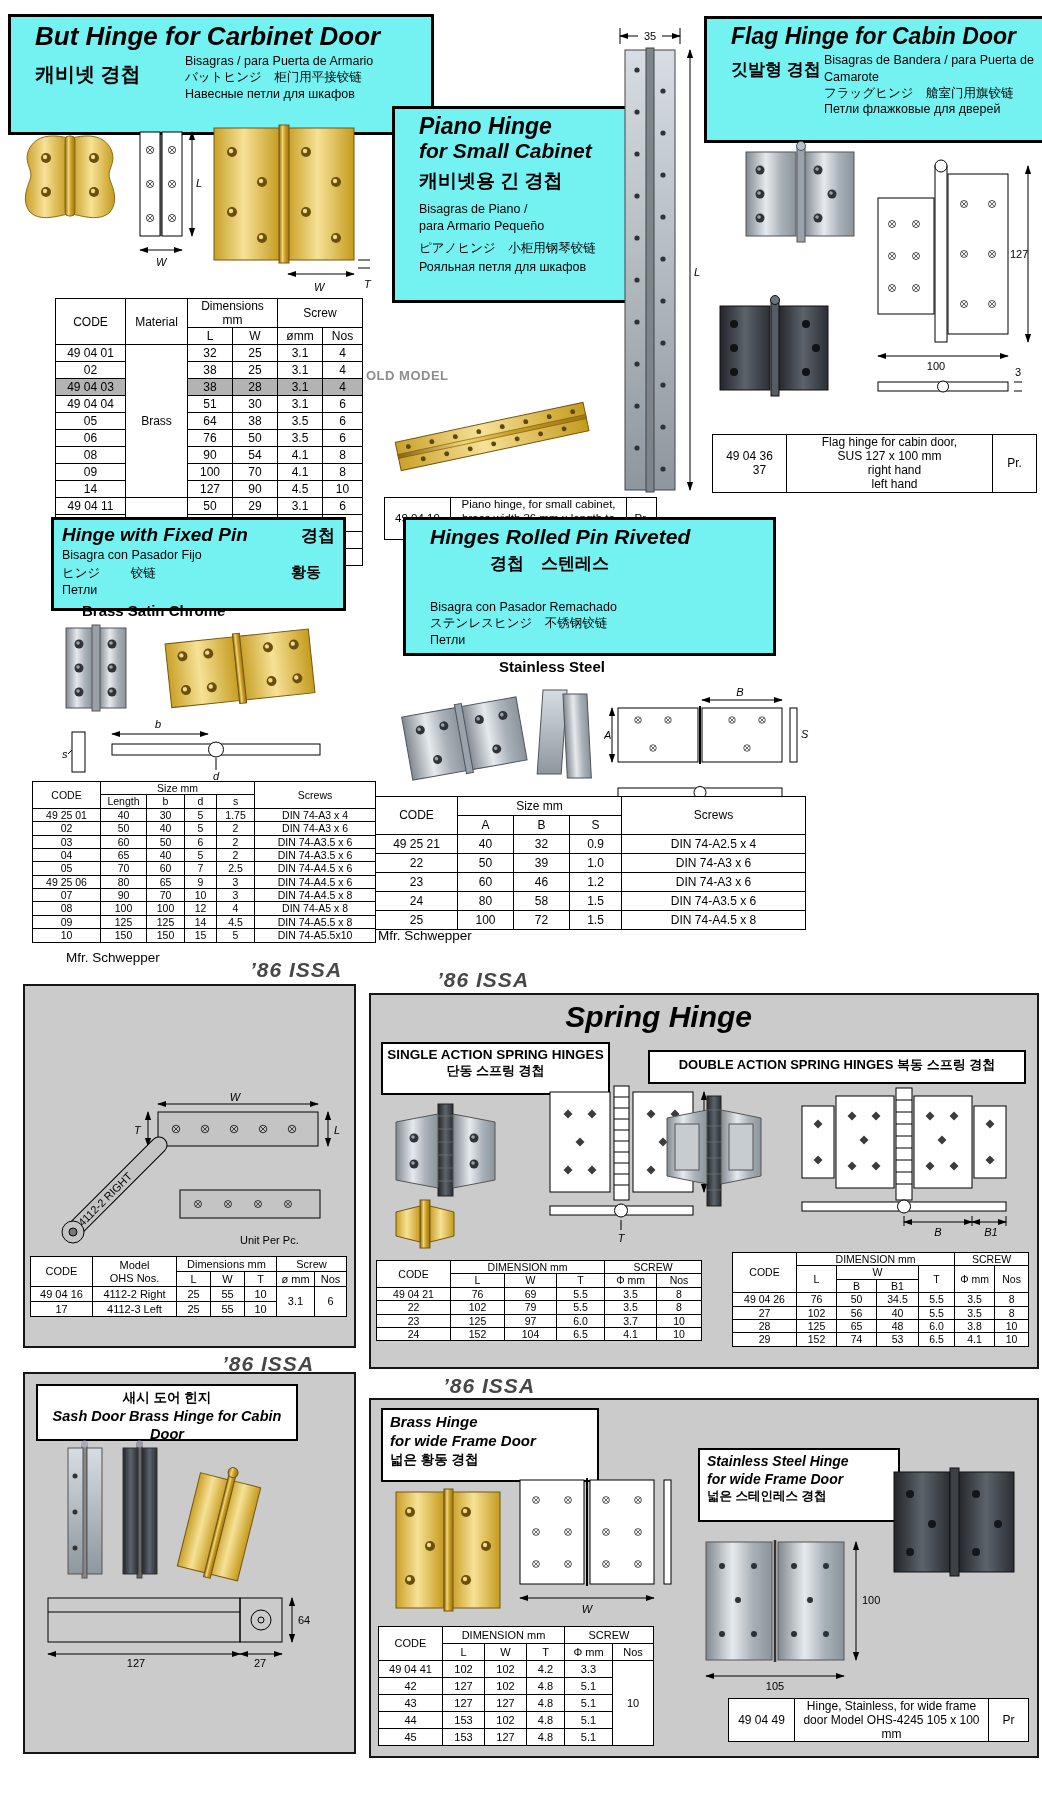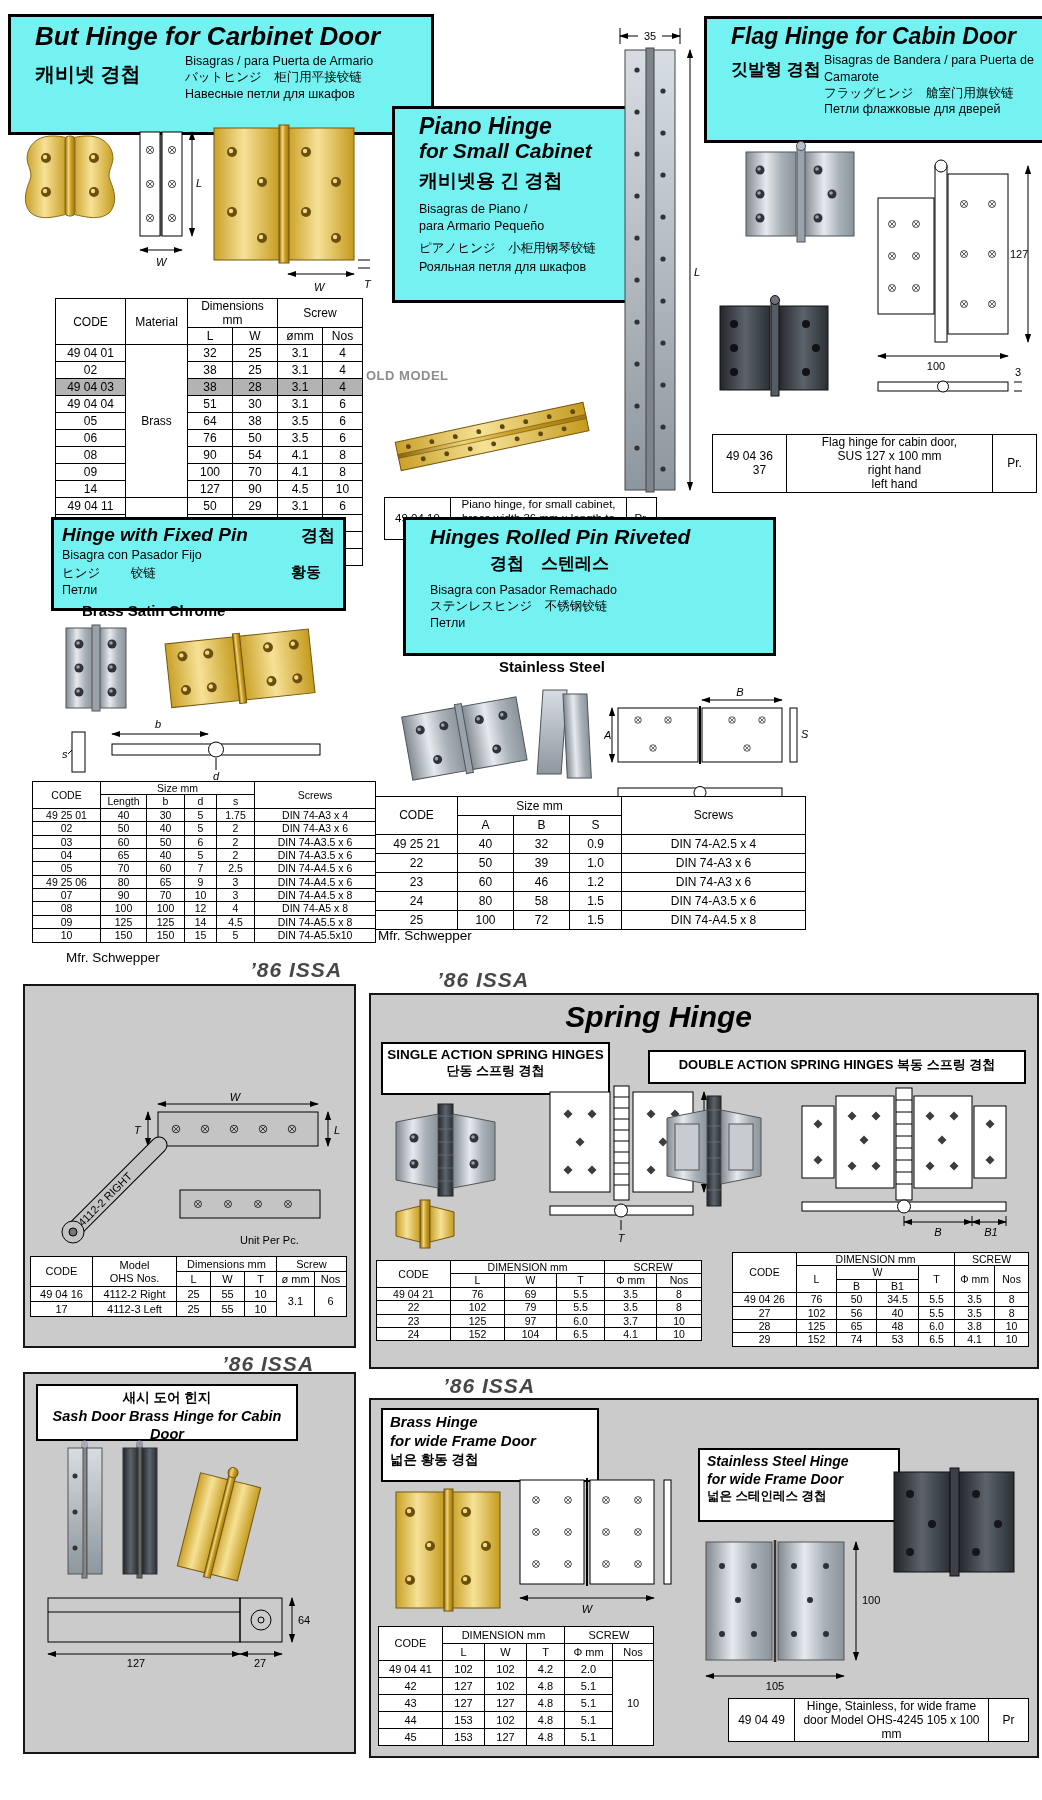--- a/index.html
+++ b/index.html
@@ -604,21 +604,21 @@
           <td>5</td>
           <td>DIN 74-A5.5x10</td>
         </tr>
       </tbody>
 </table>
 <div class="abs mfr" style="left:66px;top:950px">Mfr. Schwepper</div>
 
 <div class="cyanbox abs" style="left:403px;top:517px;width:319px;height:124px">
   <div class="t-sm" style="font-size:21px">Hinges Rolled Pin Riveted</div>
   <div class="ko-med" style="margin:3px 0 0 60px">경첩　스텐레스</div>
-  <div class="sub" style="margin-top:7px">Bisagra con Pasador Remachado</div>
+  <div class="sub" style="margin-top:24px">Bisagra con Pasador Remachado</div>
   <div class="sub">ステンレスヒンジ　不锈钢铰链</div>
   <div class="sub">Петли</div>
 </div>
 
 <div class="abs finish-label" style="left:499px;top:658px">Stainless Steel</div>
 
 <svg class="abs" style="left:392px;top:676px" width="205" height="120">
   <g transform="rotate(-10 75 60)">
     <rect x="14" y="30" width="56" height="64" fill="url(#gSteel)" stroke="#4e555b"></rect>
     <rect x="74" y="30" width="56" height="64" fill="url(#gSteel)" stroke="#4e555b"></rect>
@@ -1176,21 +1176,21 @@
           <td>W</td>
           <td>T</td>
           <td>Φ mm</td>
           <td>Nos</td>
         </tr>
         <tr>
           <td>49 04 41</td>
           <td>102</td>
           <td>102</td>
           <td>4.2</td>
-          <td>2.0</td>
+          <td>3.3</td>
           <td rowspan="5">10</td>
         </tr>
         <tr>
           <td>42</td>
           <td>127</td>
           <td>102</td>
           <td>4.8</td>
           <td>5.1</td>
         </tr>
         <tr>

